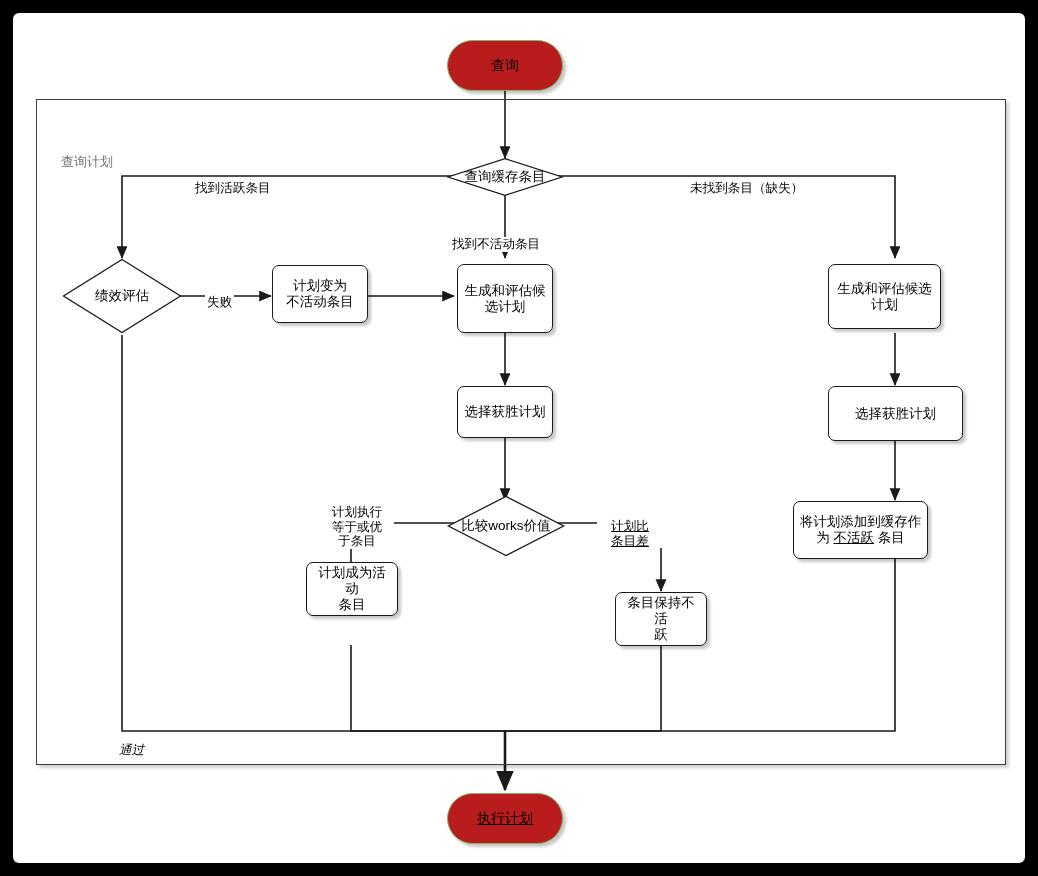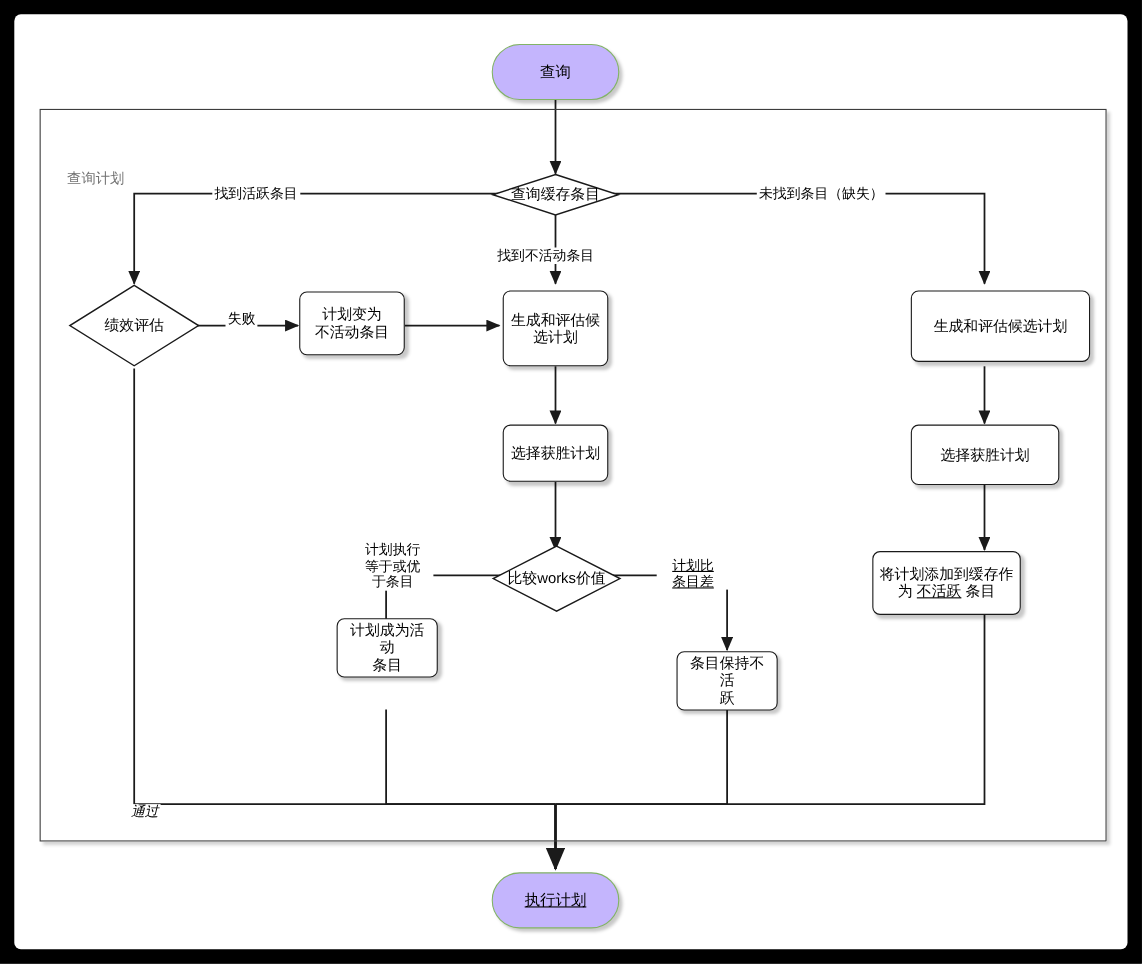--- a/index.html
+++ b/index.html
@@ -8,32 +8,32 @@
     position:absolute;left:13px;top:13px;width:1012px;height:850px;
     background:#ffffff;border-radius:6px;overflow:hidden;
   }
   #stage{position:absolute;left:0;top:0;width:1012px;height:850px;}
   svg#wires{position:absolute;left:0;top:0;width:1012px;height:850px;pointer-events:none;}
 
   .node{position:absolute;box-sizing:border-box;display:flex;align-items:center;justify-content:center;
         text-align:center;line-height:1.18;color:#000;z-index:3;}
   .proc{background:#ffffff;border:1px solid #1a1a1a;border-radius:7px;
         box-shadow:3px 3px 3px rgba(0,0,0,.22);font-size:13.5px;padding:2px 5px;}
-  .term{background:#c4b5fd;border:1px solid #82b366;border-radius:26px;
+  .term{background:#b91c1c;border:1px solid #82b366;border-radius:26px;
         box-shadow:3px 3px 3px rgba(0,0,0,.22);font-size:14px;}
   .dec{background:transparent;border:0;font-size:13.5px;}
   .dec .dlabel{position:relative;z-index:2;}
   .dec svg{position:absolute;left:0;top:0;width:100%;height:100%;z-index:1;}
 
   .group-box{position:absolute;box-sizing:border-box;border:1px solid #3d3d3d;background:transparent;
              box-shadow:3px 3px 3px rgba(0,0,0,.18);z-index:1;}
   .group-title{position:absolute;font-size:13px;color:#737373;z-index:2;margin-top:24px;}
 
   .elabel{position:absolute;font-size:12.6px;color:#000;background:#ffffff;
-          text-align:center;line-height:1.16;z-index:4;padding:0 2px;white-space:pre-line;}
+          text-align:center;line-height:1.16;z-index:4;padding:0 2px;white-space:pre-line;margin-top:12px;}
   .u{text-decoration:underline;}
 </style>
 </head>
 <body>
 
 <div id="canvas">
   <div id="stage">
 
     <svg id="wires" viewBox="0 0 1012 850">
       <defs>
@@ -99,21 +99,21 @@
       </svg>
       <span class="dlabel">绩效评估</span>
     </div>
 
     <div class="node proc" style="left: 259px; top: 252px; width: 96px; height: 58px; white-space: pre-line;">计划变为
 不活动条目</div>
 
     <div class="node proc" style="left: 444px; top: 251px; width: 96px; height: 69px; white-space: pre-line;">生成和评估候
 选计划</div>
 
-    <div class="node proc" style="left:815px;top:251px;width:163px;height:65px;">生成和评估候选计划</div>
+    <div class="node proc" style="left:815px;top:251px;width:113px;height:65px;">生成和评估候选计划</div>
 
     <div class="node proc" style="left:444px;top:373px;width:96px;height:52px;">选择获胜计划</div>
 
     <div class="node proc" style="left:815px;top:373px;width:135px;height:55px;">选择获胜计划</div>
 
     <div class="node dec" style="left:433px;top:481px;width:120px;height:64px;">
       <svg viewBox="0 0 120 64" preserveAspectRatio="none">
         <polygon points="60,2.4 117.6,32 60,61.6 2.4,32" fill="#ffffff" stroke="#1a1a1a" stroke-width="1.3"></polygon>
       </svg>
       <span class="dlabel">比较works价值</span>

